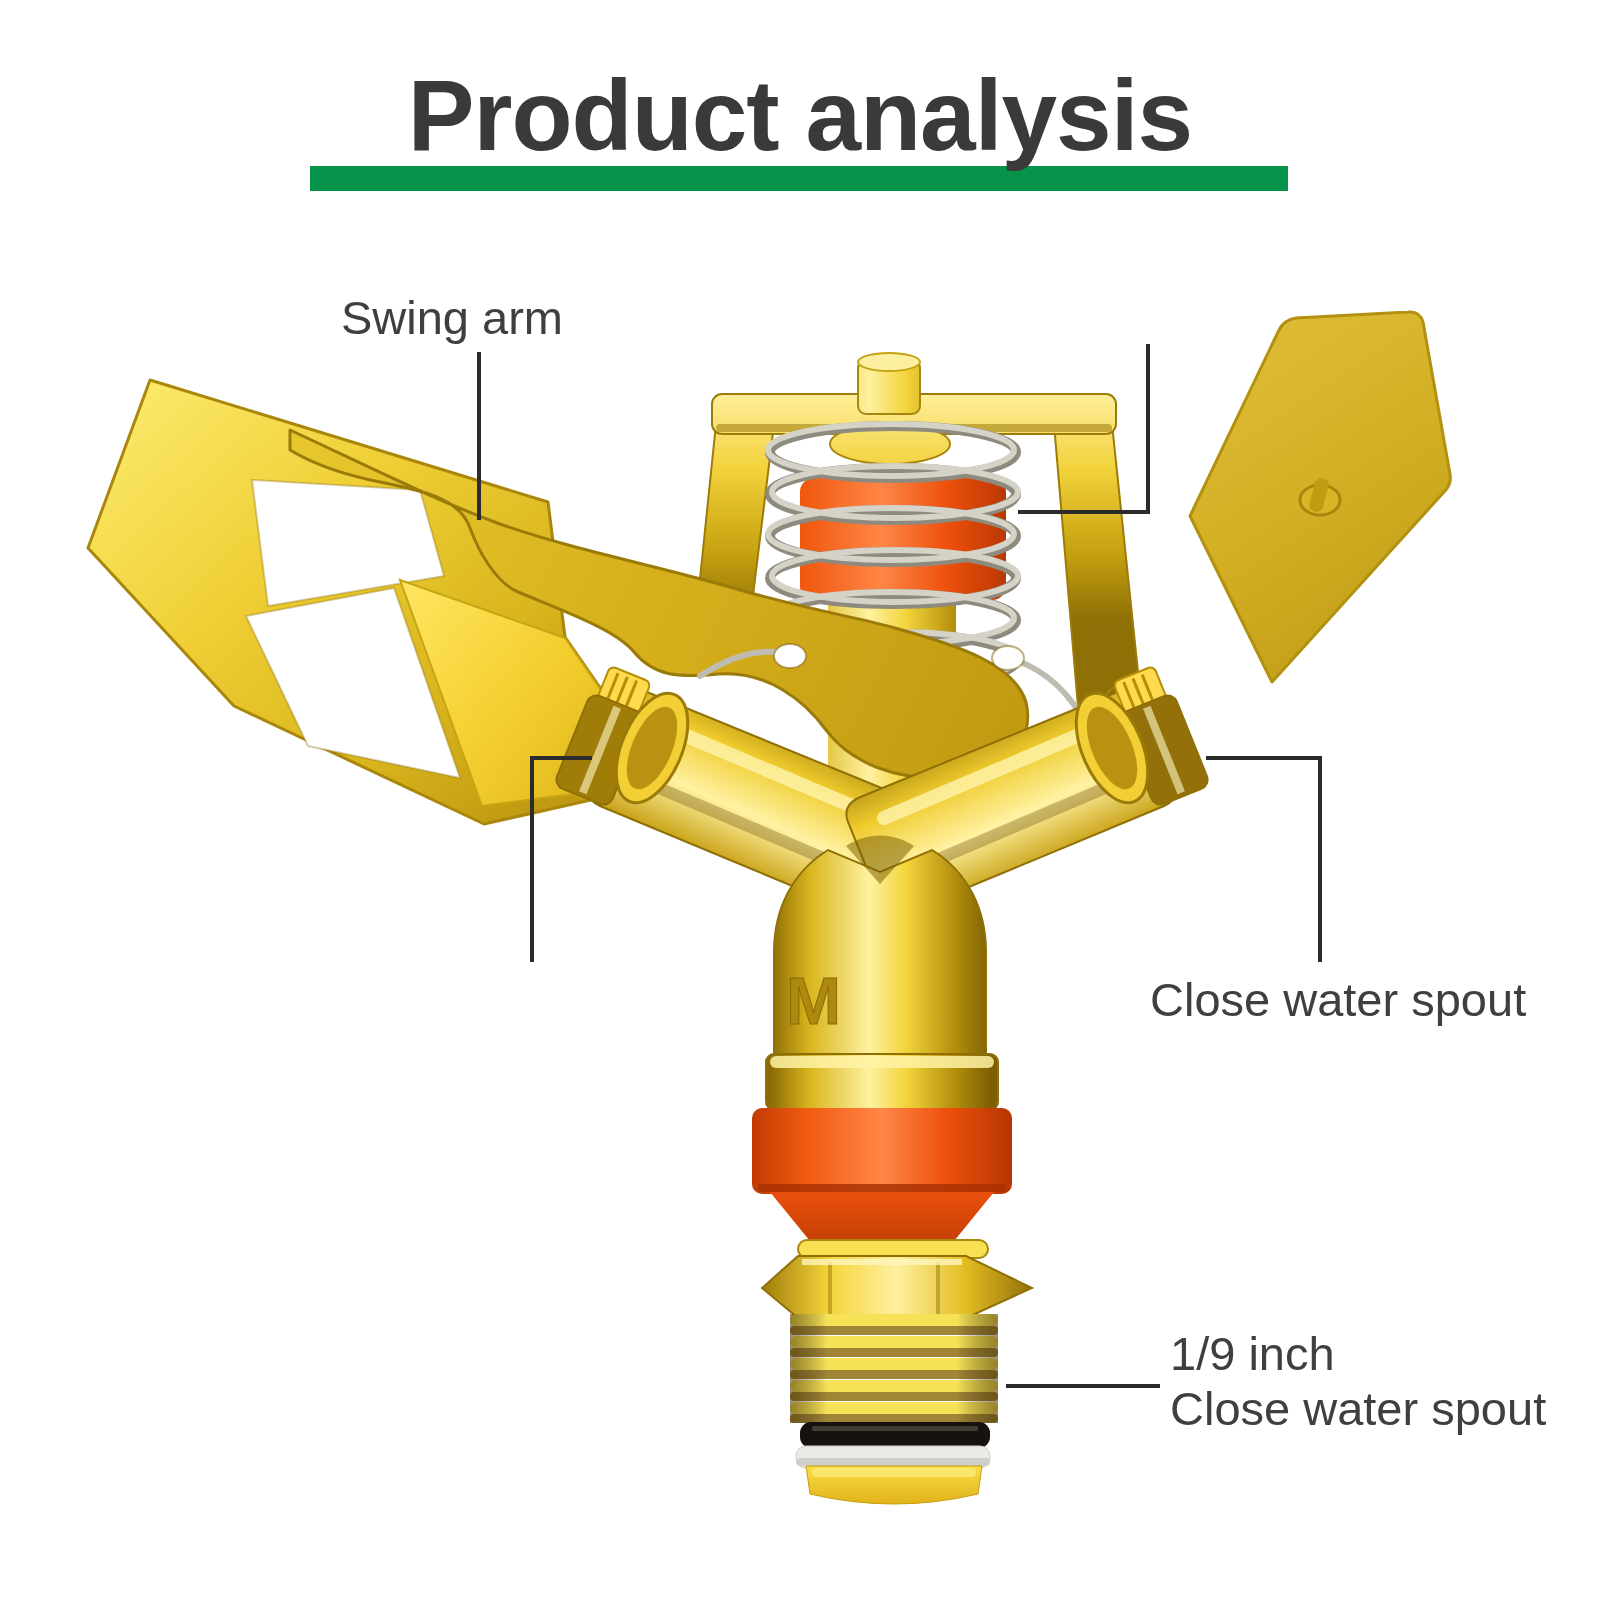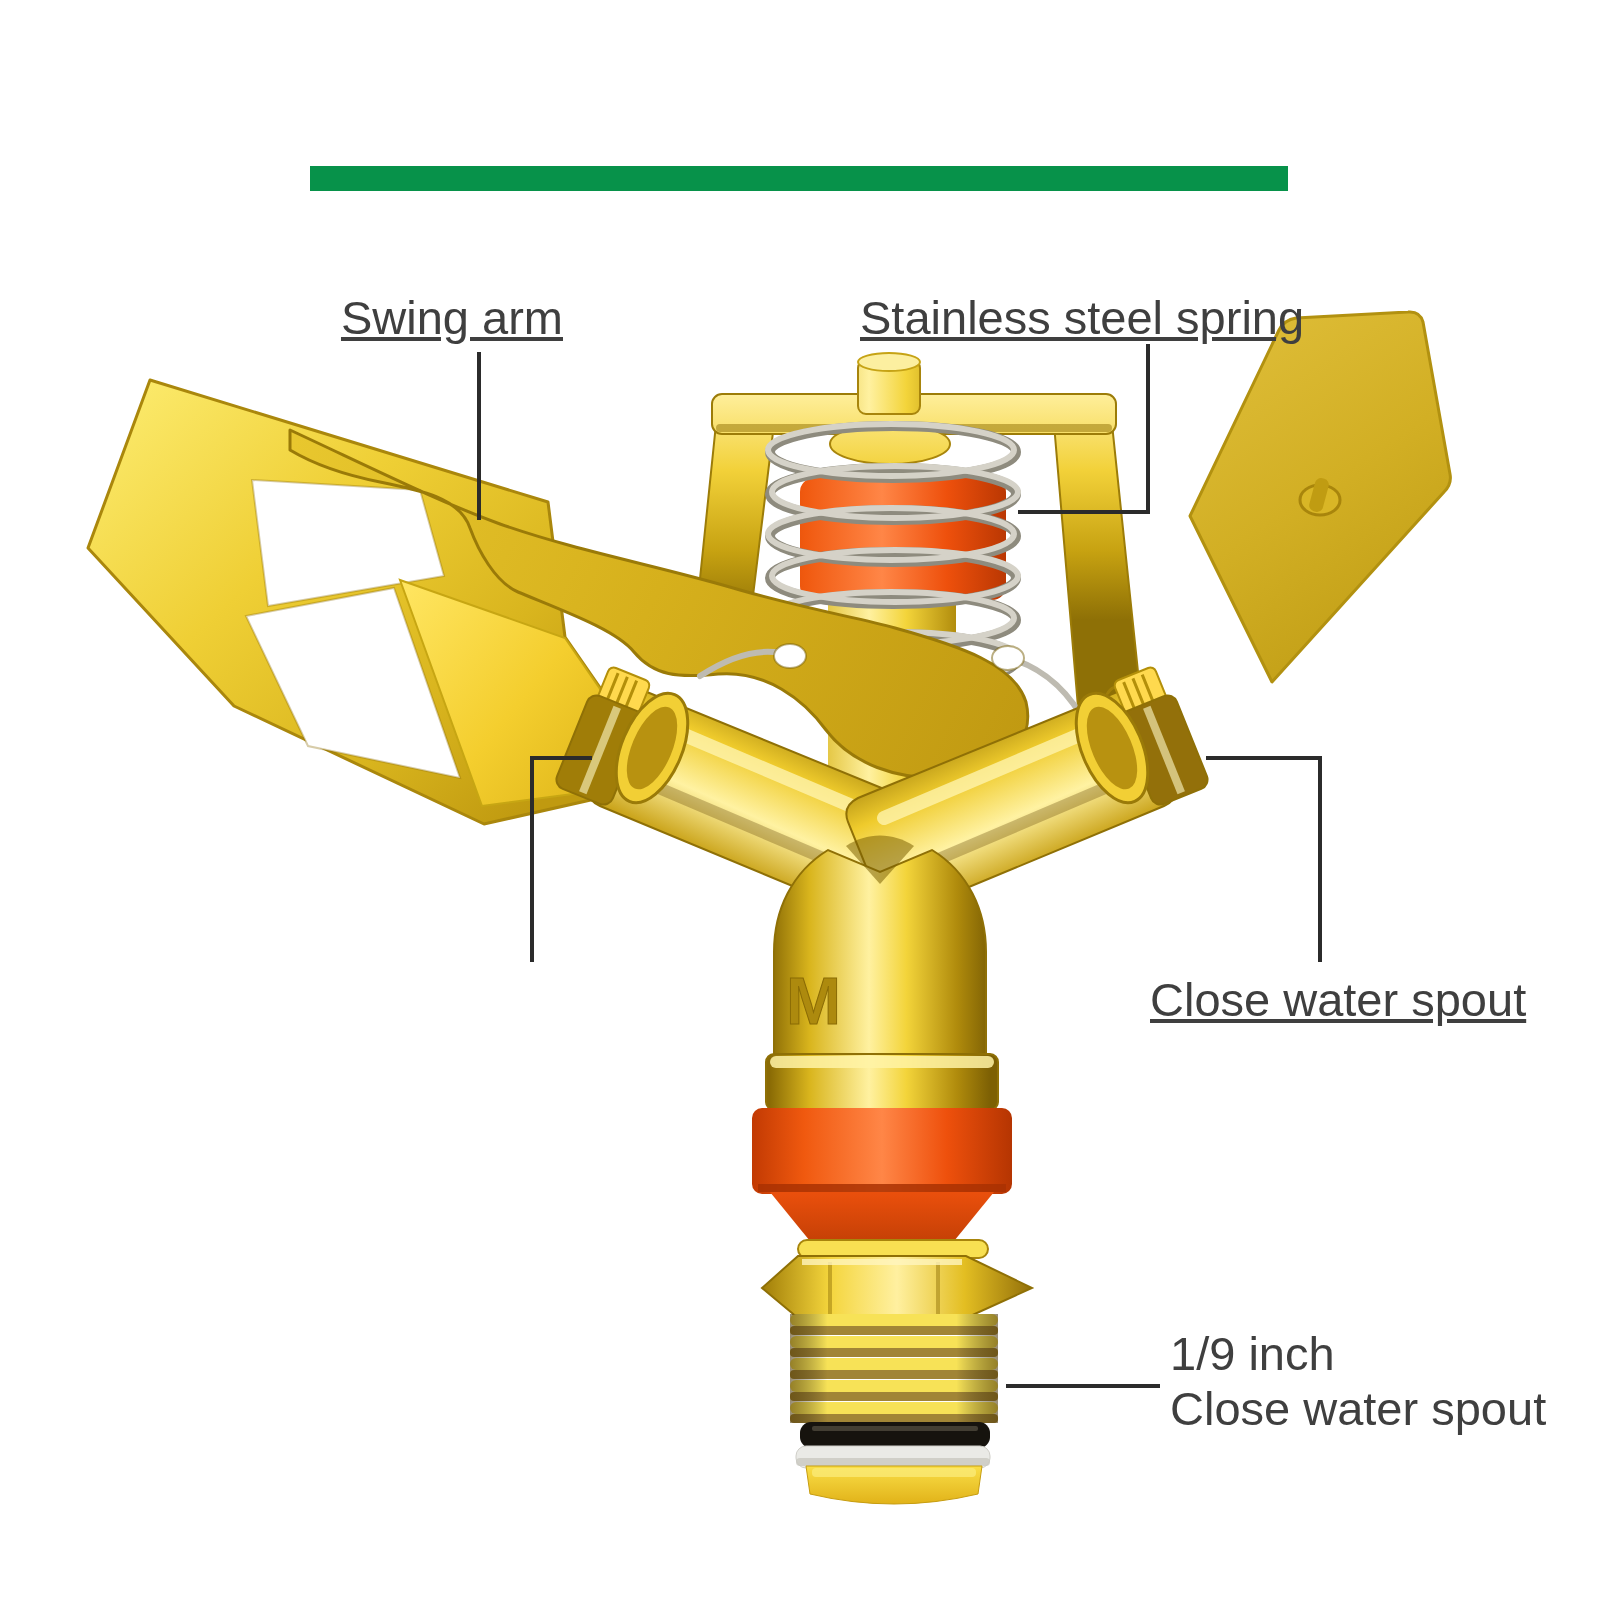--- a/index.html
+++ b/index.html
@@ -2,33 +2,34 @@
 <html><head>
 <meta charset="utf-8">
 <style>
   html,body{margin:0;padding:0;background:#ffffff;}
   .stage{position:relative;width:1600px;height:1600px;background:#ffffff;overflow:hidden;
          font-family:"Liberation Sans", sans-serif;}
   .title{position:absolute;left:0;top:58px;width:1600px;text-align:center;
          font-size:100px;font-weight:bold;letter-spacing:-1px;color:#3A3A3A;z-index:3;}
   .green-bar{position:absolute;left:310px;top:166px;width:978px;height:25px;background:#07924A;z-index:2;}
   .lbl{position:absolute;color:#3F3F3F;font-size:47px;line-height:1.18;z-index:3;white-space:nowrap;}
-  .lbl.center{text-align:center;text-decoration:underline;}
+  .lbl.center{text-align:center;}
   #lbl-swing{left:307px;top:290px;width:290px;}
   #lbl-spring{left:860px;top:290px;width:442px;}
   #lbl-remote{left:380px;top:972px;width:300px;}
   #lbl-close{left:1150px;top:972px;width:352px;}
   #lbl-inlet{left:1170px;top:1326px;width:380px;text-align:left;}
   svg{position:absolute;left:0;top:0;z-index:1;}
 </style>
 </head>
 <body>
 
 <div class="stage">
 
+  <div class="title">Product analysis</div>
   <div class="green-bar"></div>
 
   <svg width="1600" height="1600" viewBox="0 0 1600 1600">
     <defs>
       <linearGradient id="brassH" x1="770" y1="0" x2="990" y2="0" gradientUnits="userSpaceOnUse">
         <stop offset="0" stop-color="#8A6B05"></stop>
           <stop offset="0.18" stop-color="#D9B51D"></stop>
         <stop offset="0.45" stop-color="#FFF1A0"></stop>
           <stop offset="0.62" stop-color="#F3D43A"></stop>
         <stop offset="0.85" stop-color="#B08B0C"></stop>
@@ -229,20 +230,19 @@
     <g fill="none" stroke="#2B2B2B" stroke-width="4">
       <path d="M 479 352 L 479 520"></path>
       <path d="M 1148 344 L 1148 512 L 1018 512"></path>
       <path d="M 592 758 L 532 758 L 532 962"></path>
       <path d="M 1206 758 L 1320 758 L 1320 962"></path>
       <path d="M 1006 1386 L 1160 1386"></path>
     </g>
   </svg>
 
   <div class="lbl center" id="lbl-swing">Swing arm</div>
-  <div class="lbl center" id="lbl-spring">Stainless steel spring</div>
   <div class="lbl center" id="lbl-close">Close water spout</div>
   <div class="lbl" id="lbl-inlet">
     <div>1/9 inch</div>
     <div>Close water spout</div>
   </div>
 
 </div>
 
 </body></html>

